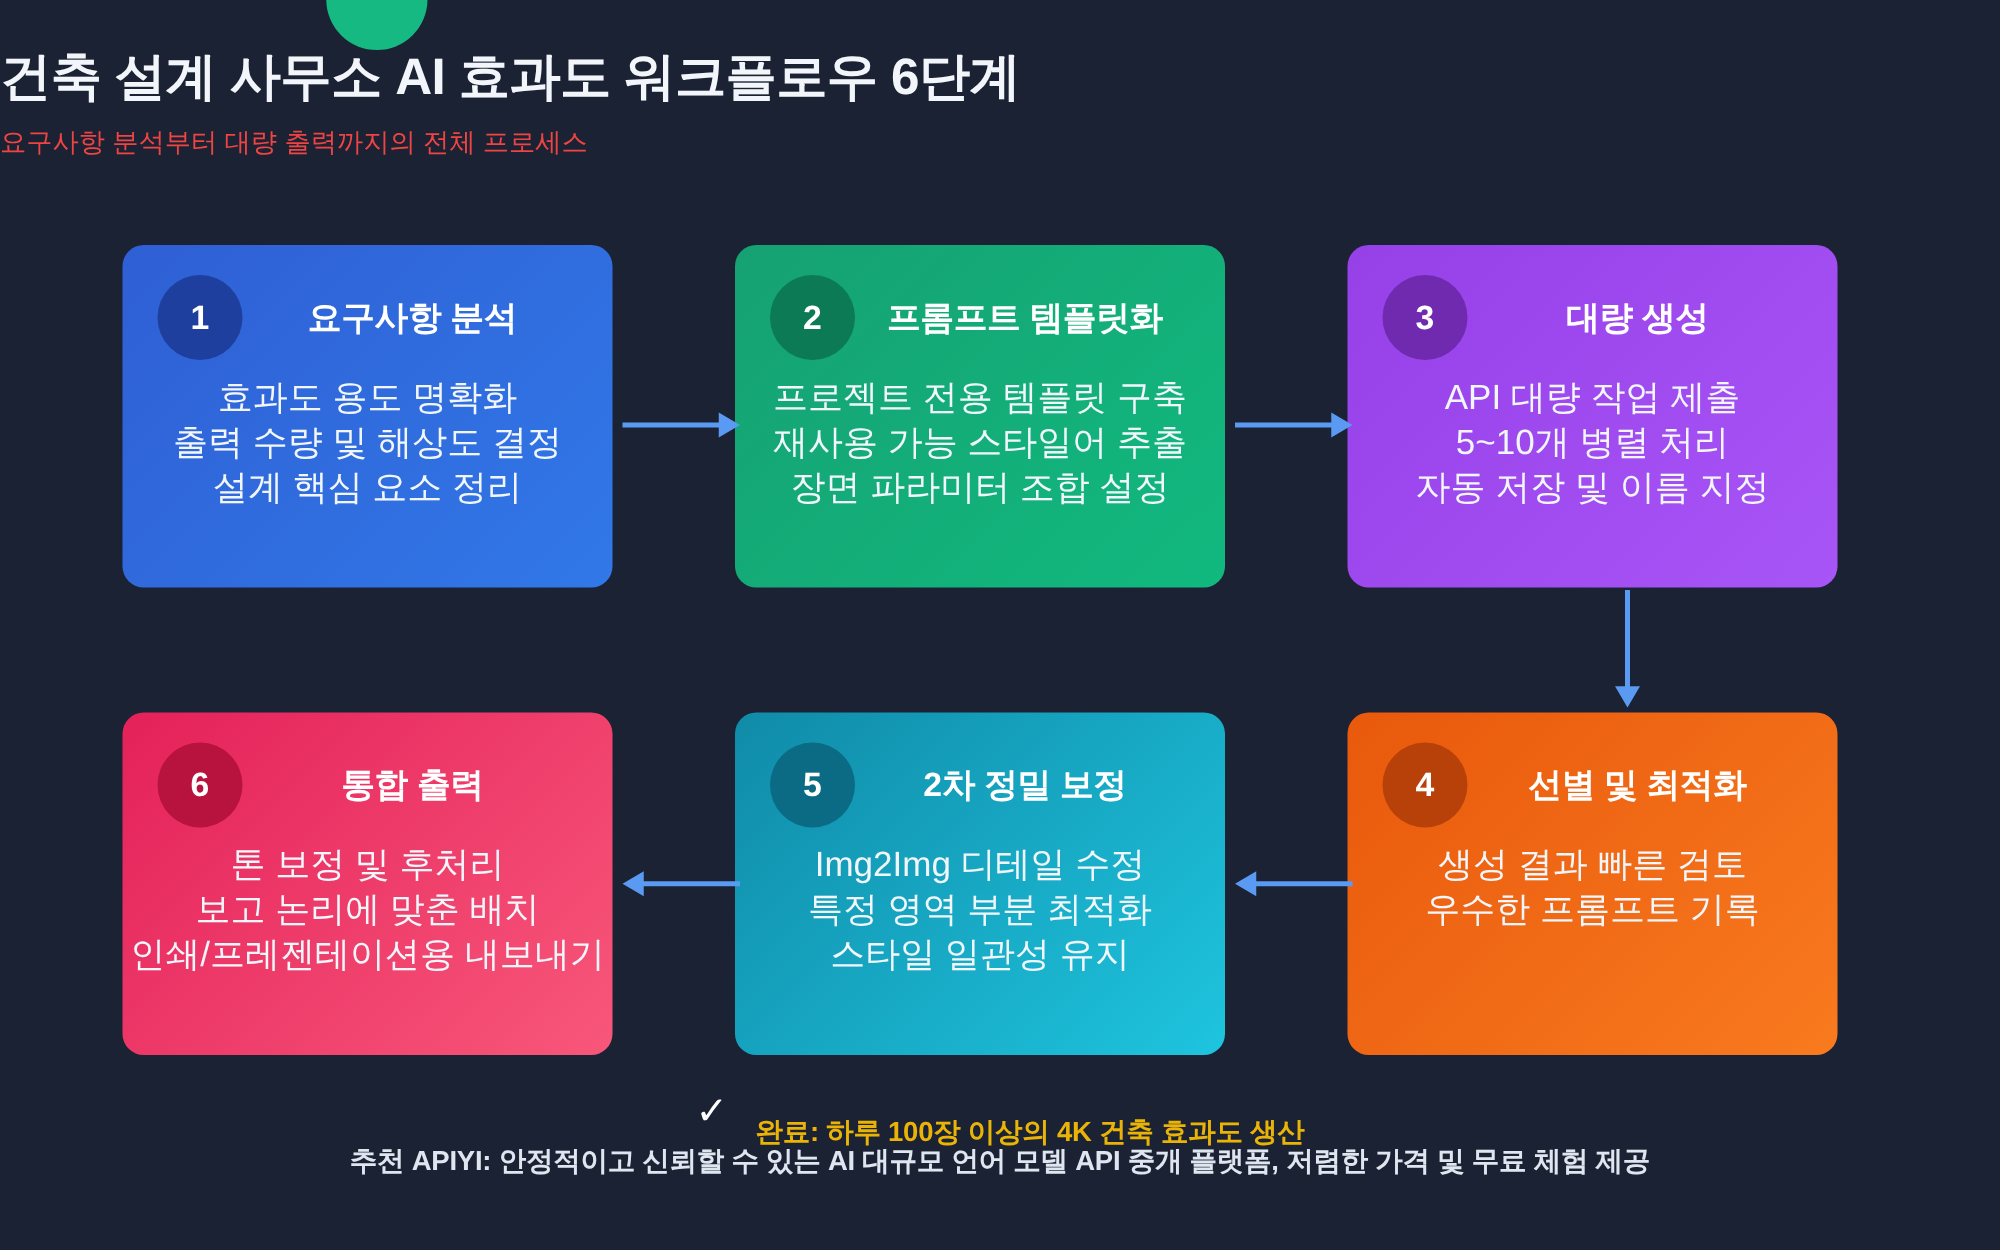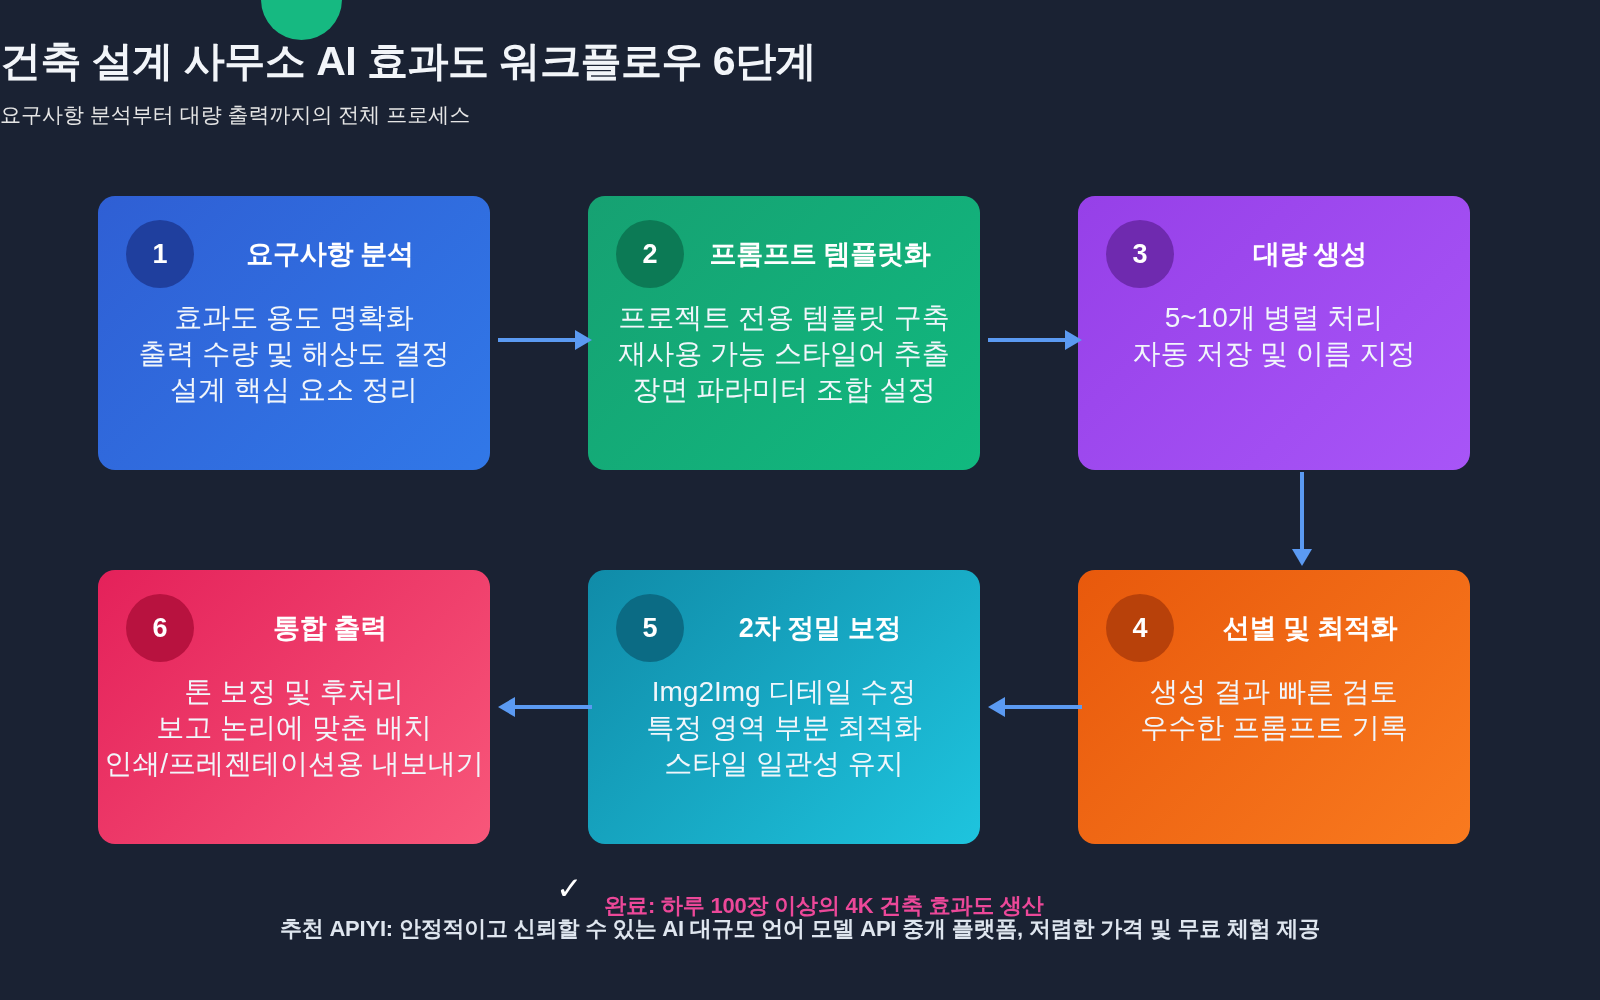--- a/index.html
+++ b/index.html
@@ -38,21 +38,21 @@
     font-size: 41px;
     font-weight: bold;
     color: #f2f5f9;
     letter-spacing: -0.5px;
     line-height: 1.25;
   }
   #page-subtitle {
     margin: 14px 0 0 0;
     font-size: 21px;
     font-weight: normal;
-    color: #e5e5e5;
+    color: #ef4444;
     line-height: 1.3;
   }
 
   
   #flow {
     position: absolute;
     left: 98px;
     top: 196px;
     width: 1376px;
     height: 648px;
@@ -245,20 +245,21 @@
       <div class="card-line">장면 파라미터 조합 설정</div>
     </div>
   </div>
 
   <div class="card r1 c3" style="background: linear-gradient(135deg, rgb(150, 64, 232) 0%, rgb(168, 85, 247) 100%);">
     <div class="card-head">
       <div class="badge" style="background: rgb(111, 42, 175);">3</div>
       <div class="card-title">대량 생성</div>
     </div>
     <div class="card-lines">
+      <div class="card-line">API 대량 작업 제출</div>
       <div class="card-line">5~10개 병렬 처리</div>
       <div class="card-line">자동 저장 및 이름 지정</div>
     </div>
   </div>
 
   <div class="card r2 c3" style="background: linear-gradient(135deg, rgb(232, 89, 12) 0%, rgb(249, 122, 31) 100%);">
     <div class="card-head">
       <div class="badge" style="background: rgb(184, 65, 10);">4</div>
       <div class="card-title">선별 및 최적화</div>
     </div>
@@ -311,16 +312,16 @@
   <div class="head" style="border-right-color: rgb(91, 154, 242);"></div>
 </div>
 <div class="arrow-h left" id="arrow-5-6">
   <div class="shaft" style="background: rgb(91, 154, 242);"></div>
   <div class="head" style="border-right-color: rgb(91, 154, 242);"></div>
 </div>
 
 <div id="footer">
   <div id="footer-result-row">
     <span id="check-icon">✓</span>
-    <span id="footer-result-text" style="color: #ec4899; margin-top: 36px;">완료: 하루 100장 이상의 4K 건축 효과도 생산</span>
+    <span id="footer-result-text" style="color: #eab308; margin-top: 36px;">완료: 하루 100장 이상의 4K 건축 효과도 생산</span>
   </div>
   <div id="footer-note">추천 APIYI: 안정적이고 신뢰할 수 있는 AI 대규모 언어 모델 API 중개 플랫폼, 저렴한 가격 및 무료 체험 제공</div>
 </div>
 
 </body></html>

